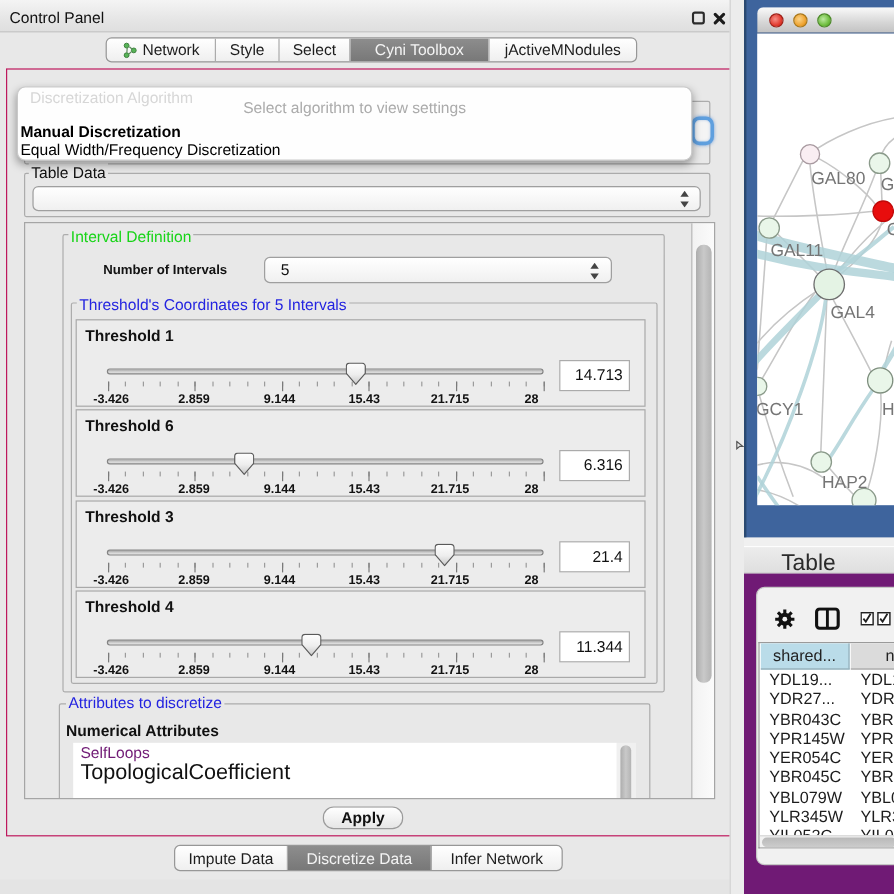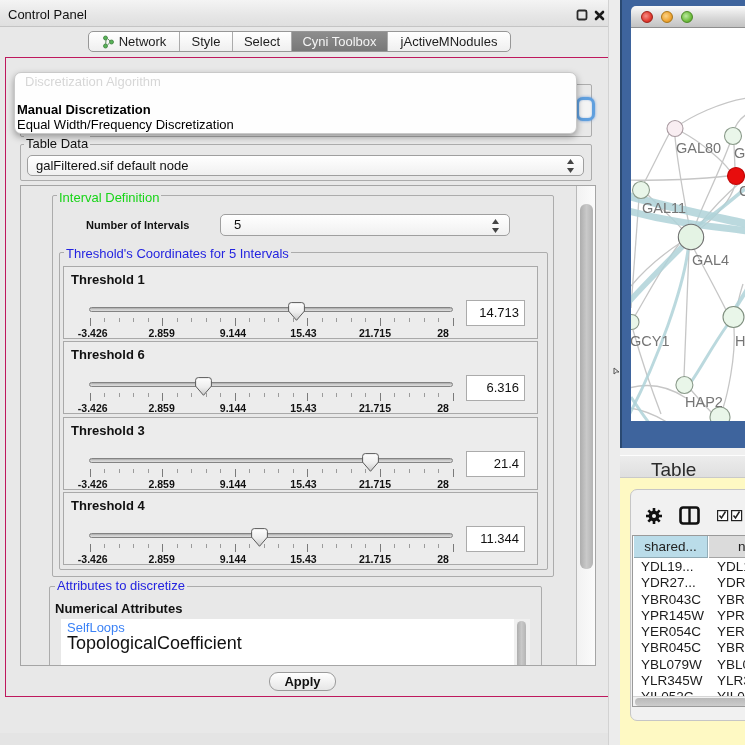--- a/index.html
+++ b/index.html
@@ -61,21 +61,21 @@
   
   #mdi { left:620px; top:0; width:125px; height:448px; background:#3E649D; }
   #nwin-title { position:absolute; left:11px; top:6px; width:114px; height:22px;
     background:linear-gradient(#FAFAFA,#D6D6D6 60%,#C3C3C3); border-bottom:1px solid #8E8E8E;
     border-top-left-radius:5px; }
   .tl { position:absolute; top:5px; width:12px; height:12px; border-radius:50%; }
   #canvas { position:absolute; left:11px; top:28px; width:114px; height:393px; background:#fff; }
   #tpbar { left:620px; top:455px; width:125px; height:23px;
     background:linear-gradient(#ECECEC,#DFDFDF); border-top:1px solid #FDFDFD; border-bottom:1px solid #C9C9C9; }
   #tpbar .t { position:absolute; left:31px; top:3px; font-size:19px; color:#2b2b2b; }
-  #tablearea { left:620px; top:478px; width:125px; height:267px; background:#fef9c3; }
+  #tablearea { left:620px; top:478px; width:125px; height:267px; background:#701a75; }
   #tpanelbox { position:absolute; left:10px; top:11px; width:130px; height:232px; background:#F1F1F1;
     border:1px solid #C6C6C6; border-radius:7px; }
   #tbl { position:absolute; left:1px; top:45px; width:113px; height:172px; background:#fff;
     border:1px solid #9A9A9A; border-right:none; overflow:hidden; }
   #tbl .hc1 { position:absolute; left:1px; top:0; width:74px; height:22px; background:#BADCE9;
     border-right:1px solid #93AEB9; border-bottom:1px solid #8FA9B3; text-align:center;
     font-size:13.5px; color:#222; line-height:22px; }
   #tbl .hc2 { position:absolute; left:76px; top:0; width:37px; height:22px; background:#DBDBDB;
     border-bottom:1px solid #A5A5A5; font-size:13.5px; color:#222; line-height:22px; padding-left:29px; }
   #tbl .r { position:absolute; left:0; width:113px; height:17px; font-size:13.5px; color:#1c1c1c;
@@ -111,34 +111,33 @@
 
   <div class="seg" style="left:88px; top:31px; height:21px;">
     <div class="s" style="width:90px;"><svg width="13" height="14" viewBox="0 0 13 14" style="margin-right:4px">
           <circle cx="3.5" cy="3" r="2" fill="#57B457" stroke="#3C7E3C" stroke-width="0.8"></circle>
           <circle cx="3.5" cy="11" r="2" fill="#57B457" stroke="#3C7E3C" stroke-width="0.8"></circle>
           <circle cx="9.5" cy="7" r="2" fill="#57B457" stroke="#3C7E3C" stroke-width="0.8"></circle>
           <path d="M4,5 L3.7,9 M5.8,4 L8.2,6 M5.4,10 L7.6,8" stroke="#5B8A5B" stroke-width="1"></path>
         </svg>Network</div>
     <div class="s" style="width:53px;">Style</div>
     <div class="s" style="width:59px;">Select</div>
-    <div class="s sel" style="width:96px;">Cyni Toolbox</div>
+    <div class="s sel" style="width:116px;">Cyni Toolbox</div>
     <div class="s" style="width:123px;">jActiveMNodules</div>
   </div>
 
   <div class="abs" id="outer">
 
     <div class="grp" style="left:14px; top:26px; width:572px; height:53px;"></div>
 
     <div class="abs" style="left:570px; top:39px; width:19px; height:24px; border:3px solid #5F9FDE; border-radius:7px; background:#F4F4F4; box-shadow:0 0 3px rgba(80,140,215,0.8), inset 0 0 2px rgba(80,140,215,0.5);"></div>
 
     <div class="grp" style="left:14px; top:86px; width:572px; height:37px;"></div>
     <div class="gtitle" style="left:18px; top:78px; color:#111;">Table Data</div>
     <div class="combo" style="left:21px; top:97px; width:557px; height:21px;">
-      <span class="tx">galFiltered.sif default node</span>
       <svg class="arr" style="right:8px; top:3px;" width="9" height="14">
           <path d="M4.5,0 L8,5 L1,5 Z" fill="#444"></path>
           <path d="M4.5,14 L8,9 L1,9 Z" fill="#444"></path>
         </svg>
     </div>
 
     <div class="abs" style="left:14px; top:127px; width:576px; height:481px; border:1px solid #A5A5A5; background:#E8E8E8; overflow:hidden;">
 
       <div class="grp" style="left:31px; top:9px; width:502px; height:382px;"></div>
       <div class="gtitle" style="left:36px; top:4px; color:#17D417;">Interval Definition</div>
@@ -357,38 +356,44 @@
             <defs></defs>
             <path d="M3.3,0.6 h10.4 a2.7,2.7 0 0 1 2.7,2.7 v5.8 L8.5,18.3 L0.6,9.1 v-5.8 a2.7,2.7 0 0 1 2.7,-2.7 z" fill="url(#thg)" stroke="#5A5A5A" stroke-width="1"></path>
           </svg>
           <div class="vfield">11.344</div>
         </div>
 
       <div class="grp" style="left:28px; top:400px; width:493px; height:90px;"></div>
       <div class="gtitle" style="left:34px; top:392px; color:#2424E0;">Attributes to discretize</div>
       <div class="abs" style="left:34px; top:415px; font-size:13px; font-weight:bold; color:#111;">Numerical Attributes</div>
       <div class="abs" style="left:40px; top:433px; width:453px; height:49px; background:#fff; overflow:hidden;">
-        <div style="font-size:13px; color:#3b82f6; padding-left:6px; height:16px; line-height:17px;">SelfLoops</div>
+        <div style="font-size:13px; color:#701a75; padding-left:6px; height:16px; line-height:17px;">SelfLoops</div>
         <div style="font-size:18px; color:#111; padding-left:6px; height:16px; line-height:17px;">TopologicalCoefficient</div>
       </div>
       <div class="abs" style="left:493px; top:433px; width:16px; height:49px; background:#F0F0F0; overflow:hidden;">
         <div class="sbthumb" style="left:3px; top:2px; width:9px; height:60px;"></div>
       </div>
 
       <div class="sbv" style="left:555px; top:0; width:19px; height:479px; border-left:1px solid #B9B9B9;">
         <div class="sbthumb" style="left:3px; top:18px; width:13px; height:365px;"></div>
       </div>
     </div>
 
     <div class="btn" style="left:263px; top:614px; width:67px; height:19px; line-height:17px;">Apply</div>
   </div>
 
+  <div class="seg" style="left:145px; top:704px; height:22px;">
+    <div class="s" style="width:93px;">Impute Data</div>
+    <div class="s sel" style="width:120px;">Discretize Data</div>
+    <div class="s" style="width:109px;">Infer Network</div>
+  </div>
 
   <div class="abs" id="popup">
     <span class="ghost">Discretization Algorithm</span>
+    <span class="prompt">Select algorithm to view settings</span>
     <span class="it1">Manual Discretization</span>
     <span class="it2">Equal Width/Frequency Discretization</span>
   </div>
 </div>
 
 <div class="abs" style="left:608px; top:0; width:12px; height:745px; background:#ECECEC; border-left:1px solid #D2D2D2;"></div>
 <svg class="abs" style="left:613px; top:367px;" width="8" height="8">
     <path d="M1,7 L1,1 L6,5 L3.5,5 Z" fill="none" stroke="#555" stroke-width="1"></path>
   </svg>
 

